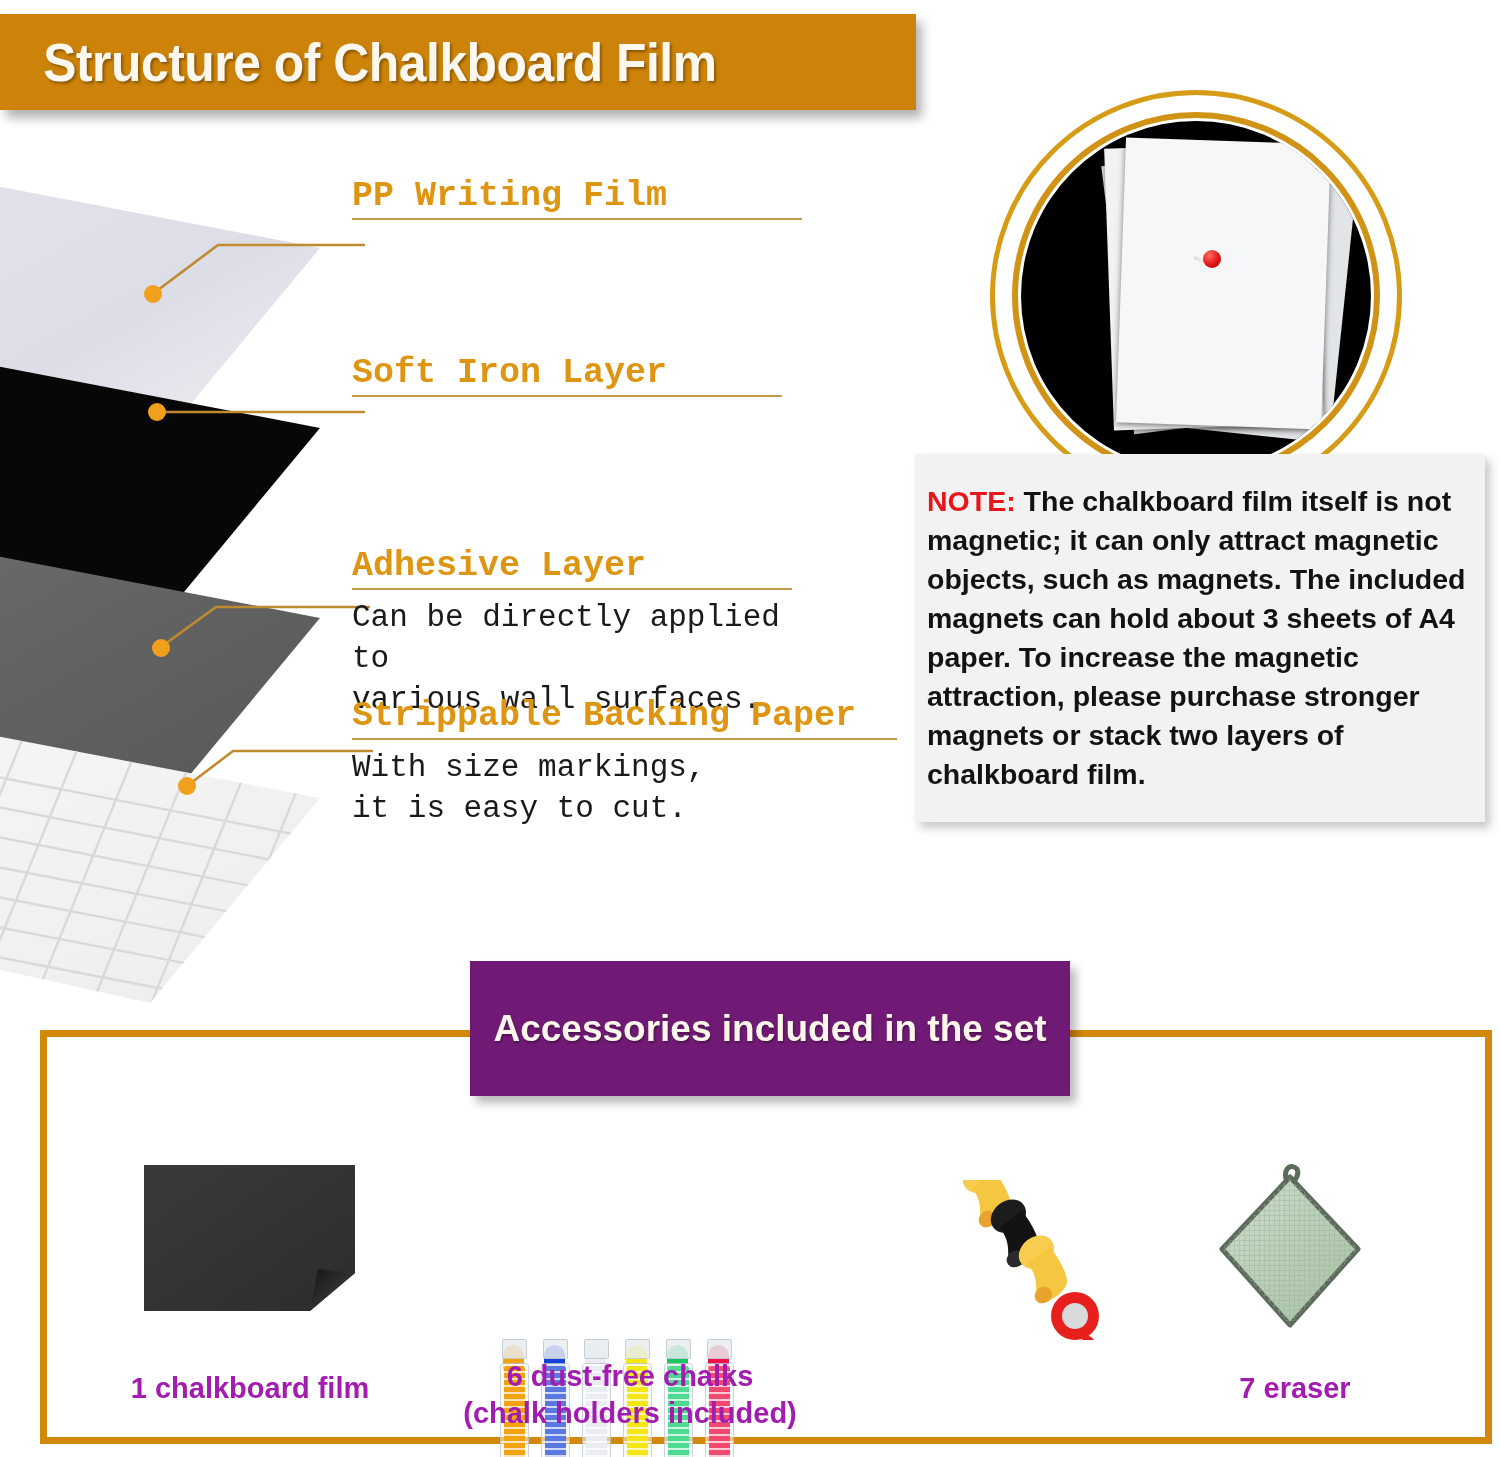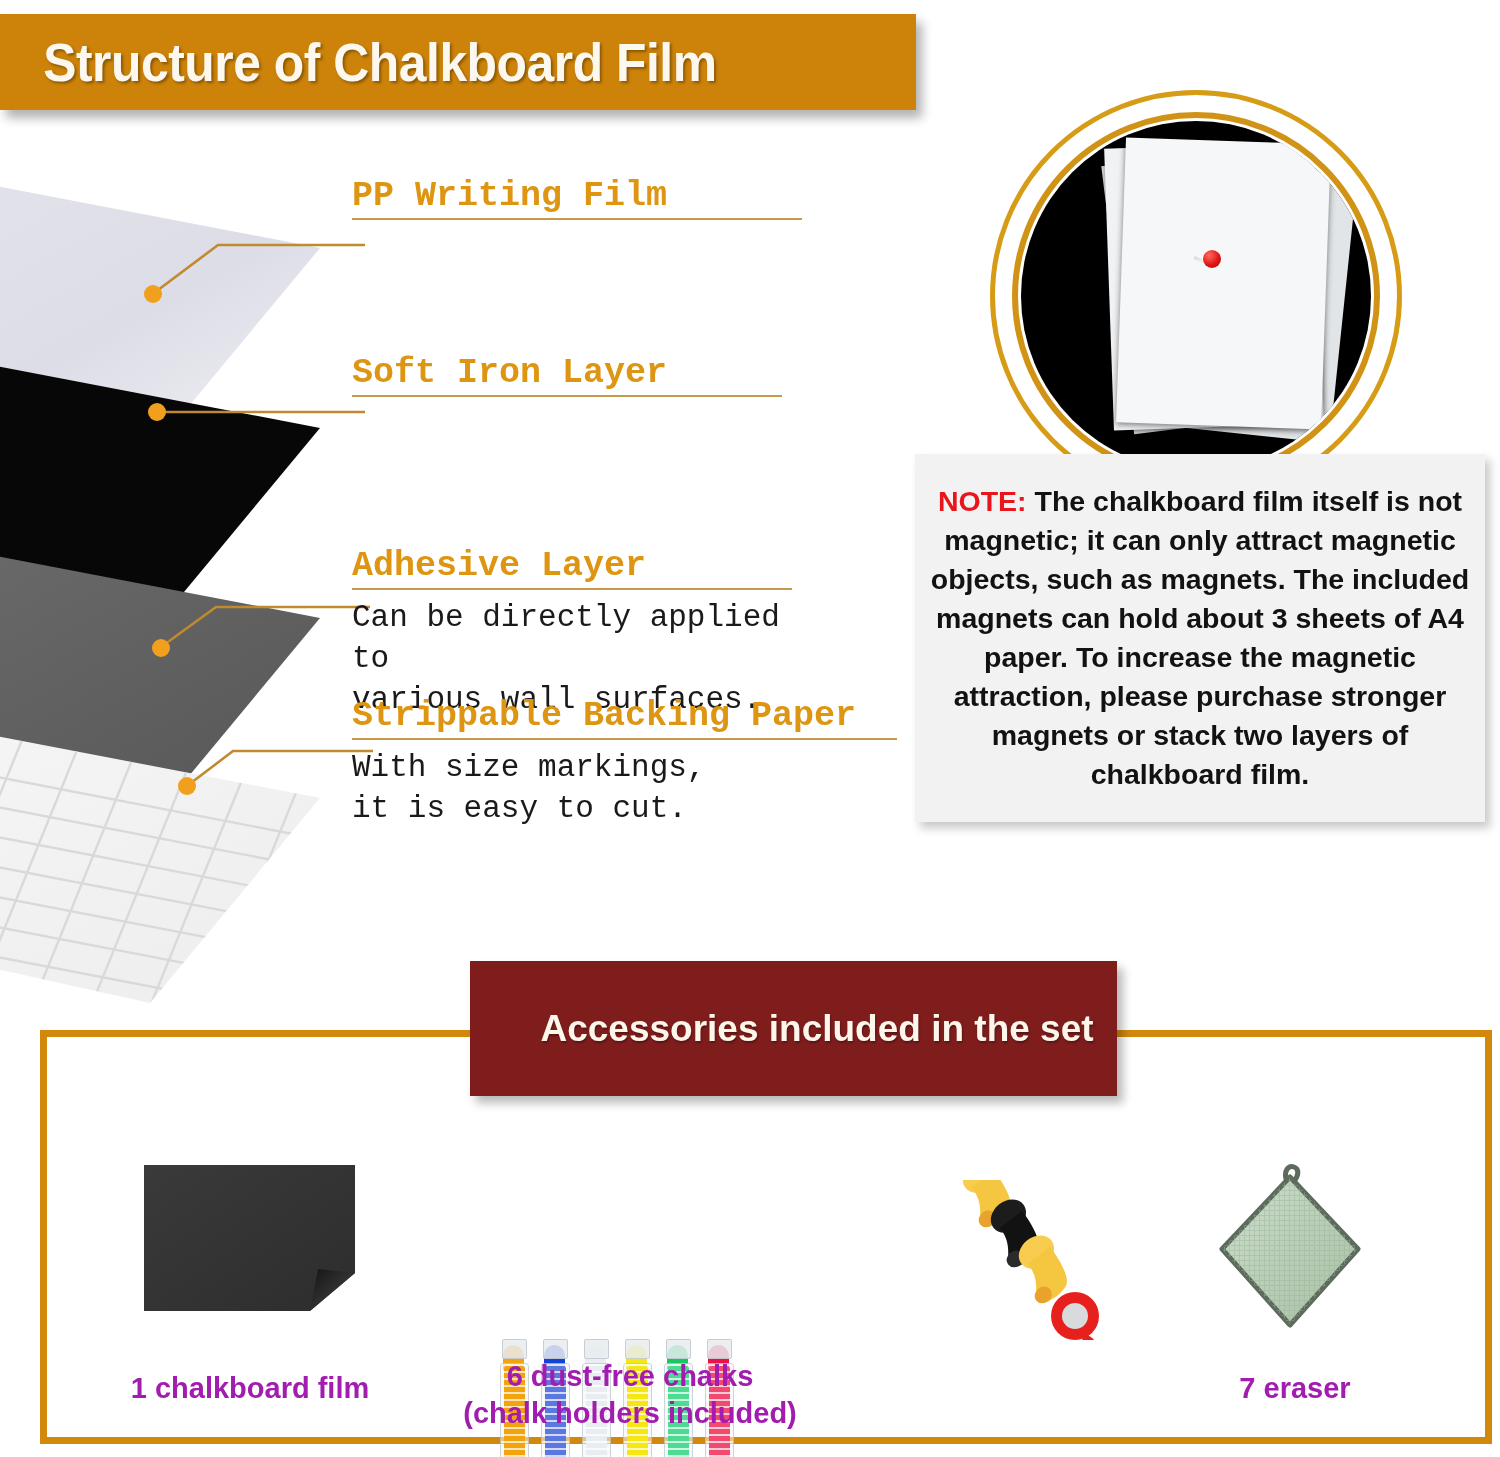--- a/index.html
+++ b/index.html
@@ -98,43 +98,41 @@
   
   #warn-tri{position:absolute;left:1000px;top:440px;width:390px;height:370px;}
 
   
   #note-box{
     position:absolute;left:915px;top:446px;width:570px;height:368px;
     background:#f2f2f2;
     box-shadow:5px 6px 9px rgba(0,0,0,.22);
     box-sizing:border-box;
     padding:28px 12px 10px 12px;
-    text-align:center;
   }
   #note-box .note-text{
     position:relative;z-index:2;
     font-size:28.5px;line-height:39px;font-weight:bold;color:#121212;
   }
   #note-box .note-label{color:#e8161b;font-weight:bold;}
 
   
   #acc-box{
     position:absolute;left:40px;top:1022px;width:1452px;height:414px;
     border:7px solid #d2890b;
     box-sizing:border-box;
     background:#fff;
   }
   #acc-banner{
     position:absolute;left:470px;top:953px;width:600px;height:135px;
-    background:#7f1d1d;
+    background:#701a75;
     box-shadow:6px 7px 9px rgba(0,0,0,.28);
     z-index:5;
     display:flex;flex-direction:column;align-items:center;justify-content:center;
     text-align:center;
-    padding-left:47px;
   }
   #acc-banner .l1{
     color:#fdf6ea;font-weight:bold;font-size:37px;line-height:42px;
     text-shadow:1px 2px 2px rgba(0,0,0,.3);white-space:nowrap;
   }
   #acc-banner .l2{
     color:#fdf6ea;font-weight:bold;font-size:28px;line-height:36px;
     text-shadow:1px 2px 2px rgba(0,0,0,.3);white-space:nowrap;
   }
 

